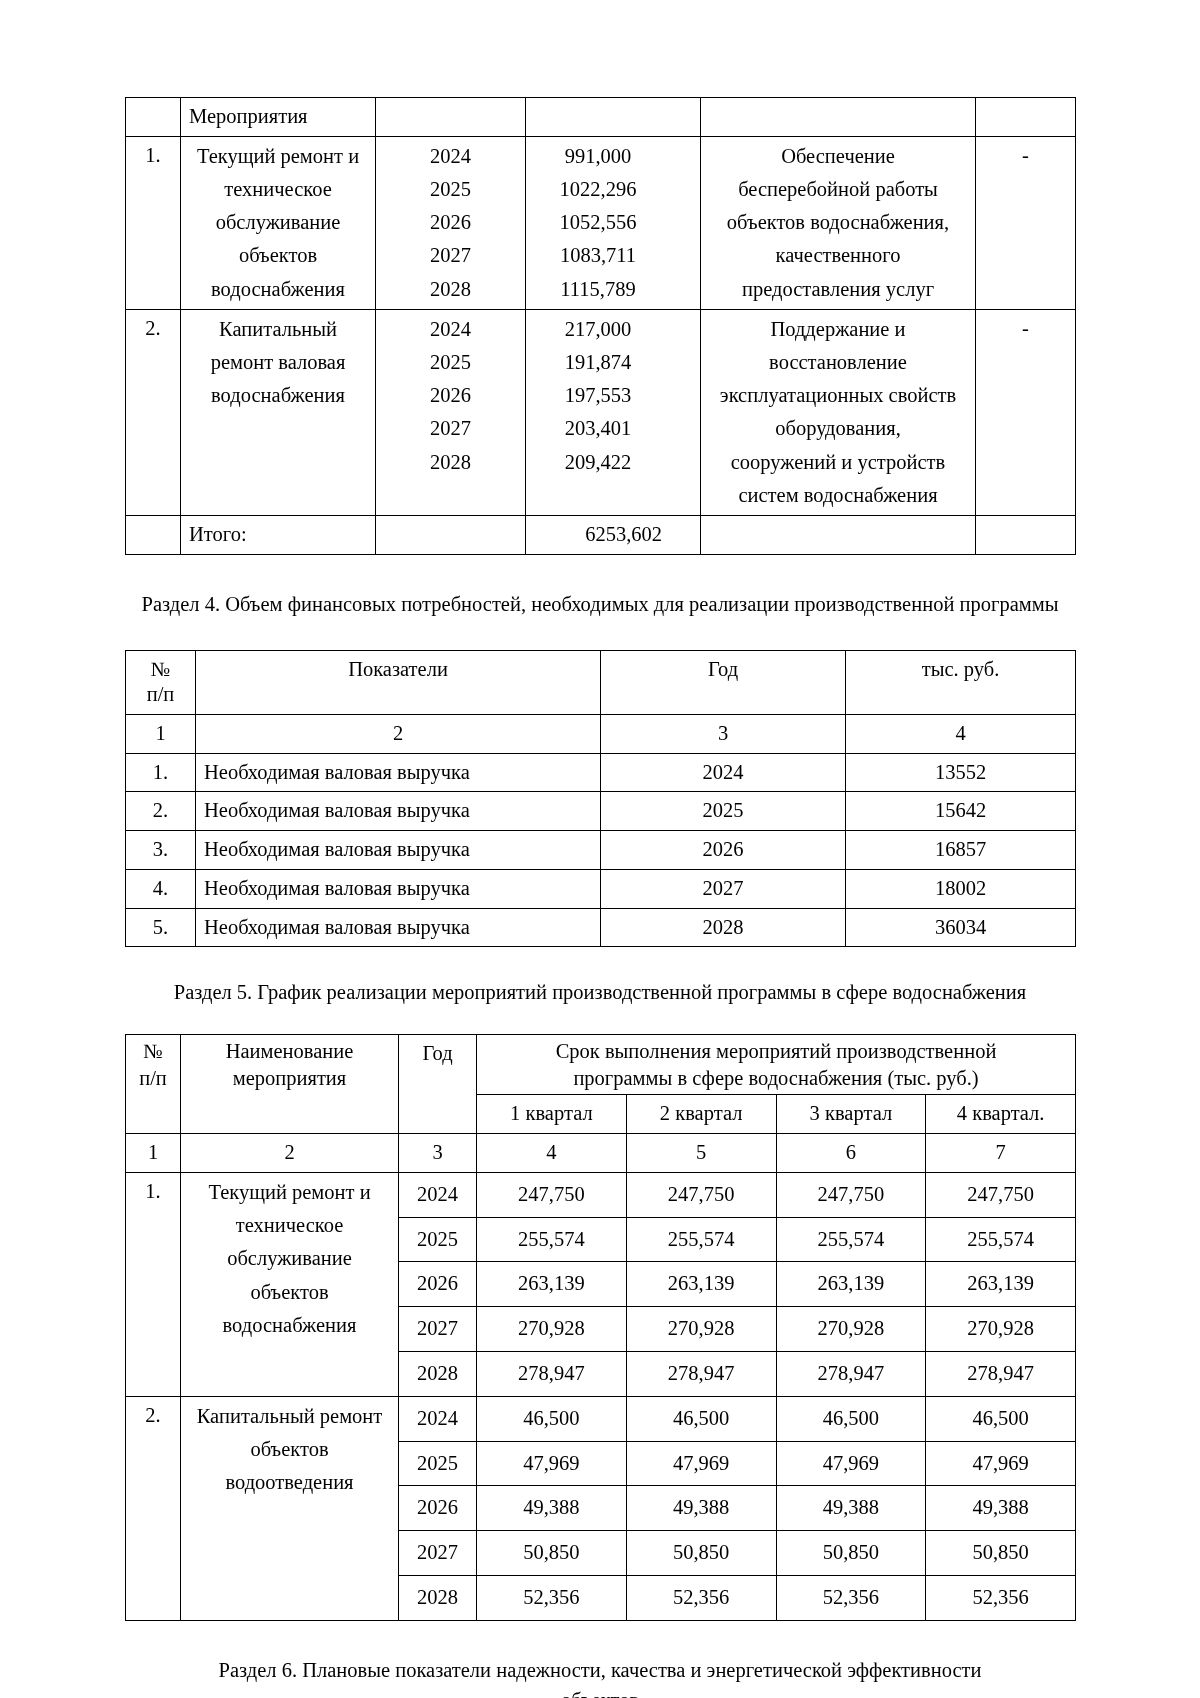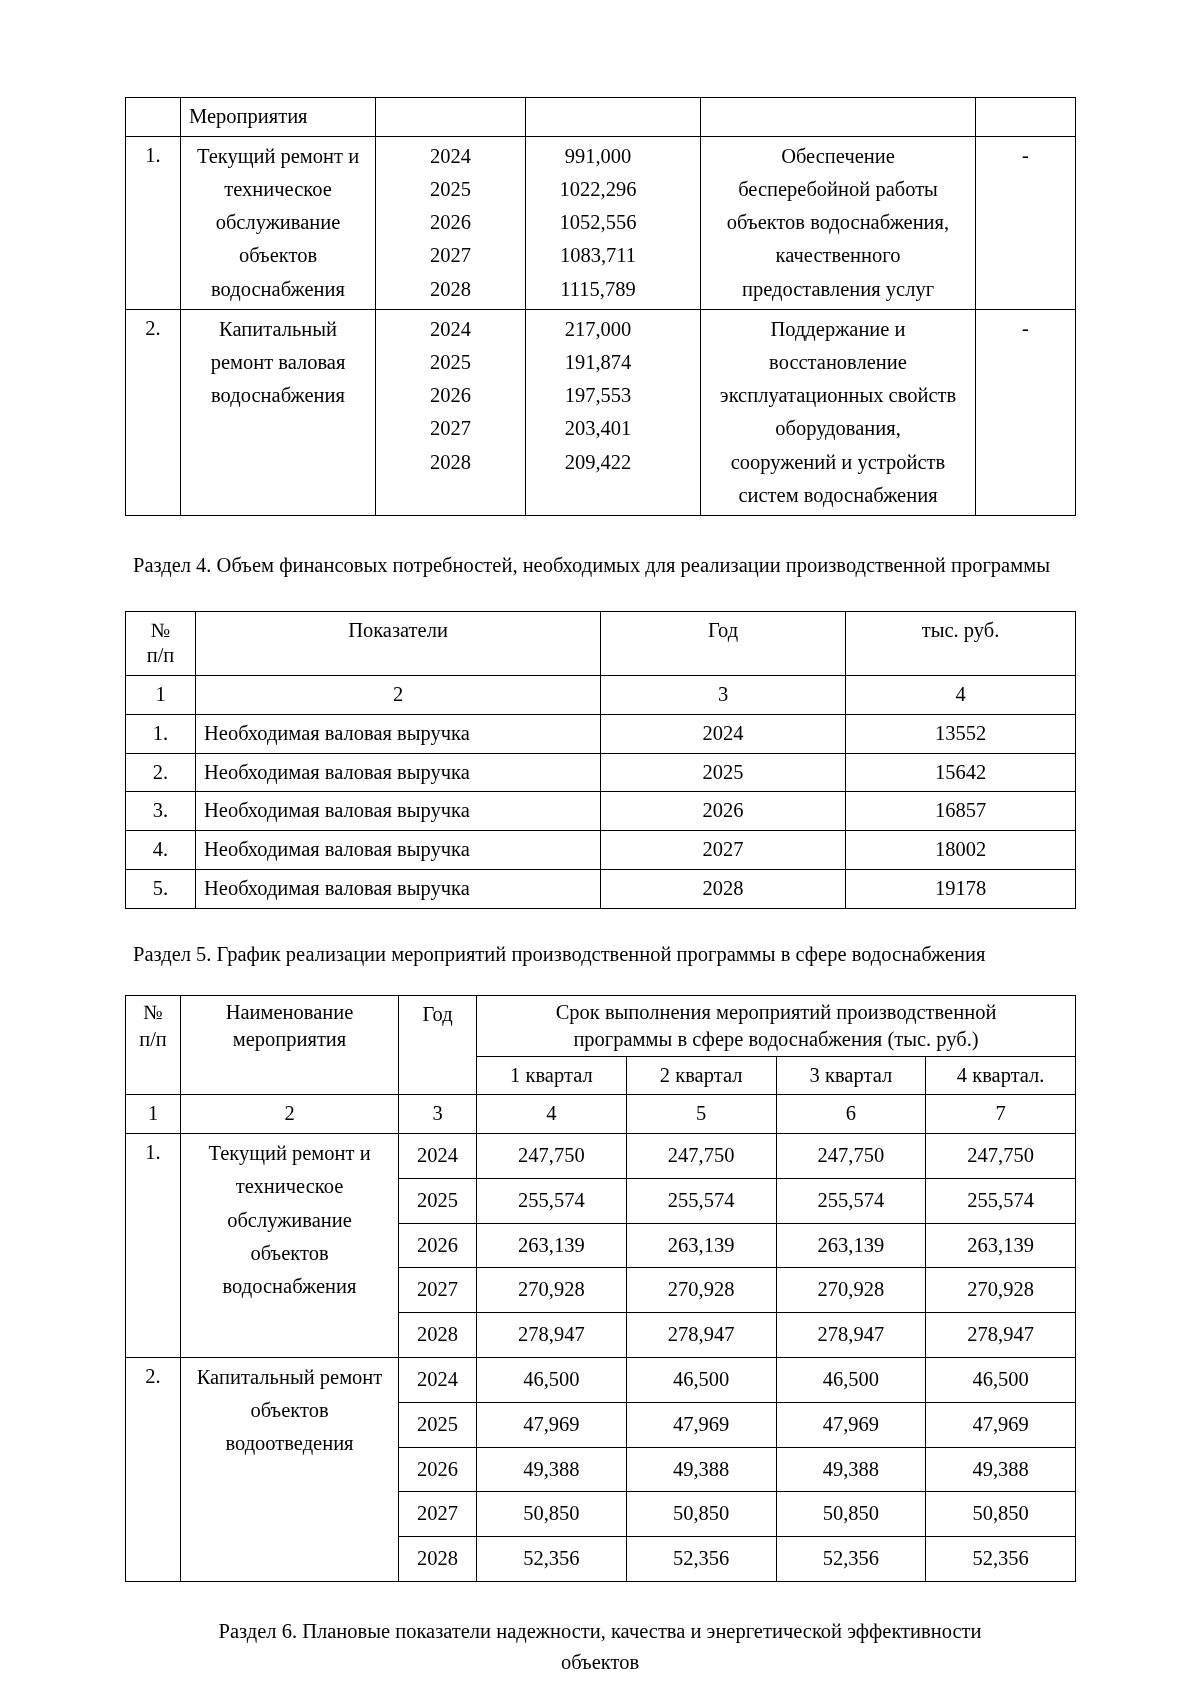--- a/index.html
+++ b/index.html
@@ -51,21 +51,21 @@
   .t1 .col-name  { width: 195px; }
   .t1 .col-year  { width: 150px; }
   .t1 .col-sum   { width: 175px; }
   .t1 .col-desc  { width: 275px; }
   .t1 .col-note  { width: 100px; }
 
   .sum-cell span { display: block; text-align: right; padding-right: 30px; }
   .year-cell span { display: block; text-align: center; }
 
   .section-heading {
-    text-align: left;
+    text-align: center;
     font-size: 20.5px;
     line-height: 1.5;
     margin: 34px 0 30px 0;
     padding: 0 8px;
   }
   .section-heading.tight { margin: 30px 0 26px 0; }
 
   
   .t2 { font-size: 21px; }
   .t2 .col-num  { width: 70px; }
@@ -176,20 +176,30 @@
             <span>Поддержание и</span>
             <span>восстановление</span>
             <span>эксплуатационных свойств</span>
             <span>оборудования,</span>
             <span>сооружений и устройств</span>
             <span>систем водоснабжения</span>
           </td>
           <td class="c">-</td>
         </tr>
 
+        <tr>
+          <td class="c"></td>
+          <td class="l">Итого:</td>
+          <td></td>
+          <td class="sum-cell">
+            <span>6253,602</span>
+          </td>
+          <td></td>
+          <td></td>
+        </tr>
       </tbody>
     </table>
 
     <div class="section-heading">
       <div>Раздел 4. Объем финансовых потребностей, необходимых для реализации производственной программы</div>
     </div>
 
     <table class="doc t2">
       <colgroup>
         <col class="col-num">
@@ -235,21 +245,21 @@
         <tr>
           <td class="c">4.</td>
           <td class="l">Необходимая валовая выручка</td>
           <td class="c">2027</td>
           <td class="c">18002</td>
         </tr>
         <tr>
           <td class="c">5.</td>
           <td class="l">Необходимая валовая выручка</td>
           <td class="c">2028</td>
-          <td class="c">19178</td>
+          <td class="c">36034</td>
         </tr>
       </tbody>
     </table>
 
     <div class="section-heading tight">
       <div>Раздел 5. График реализации мероприятий производственной программы в сфере водоснабжения</div>
     </div>
 
     <table class="doc t3">
       <colgroup>

